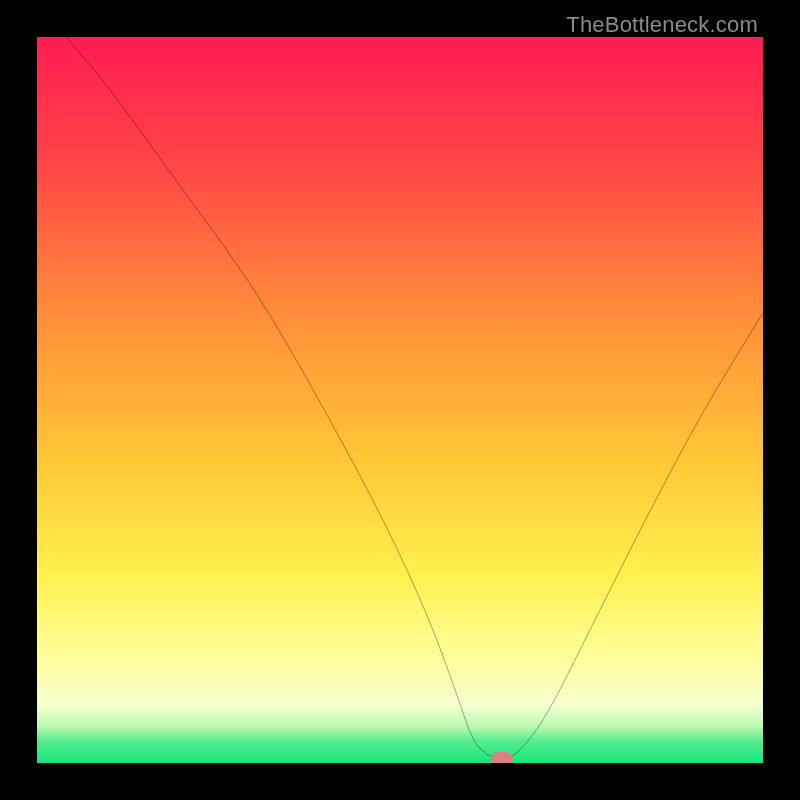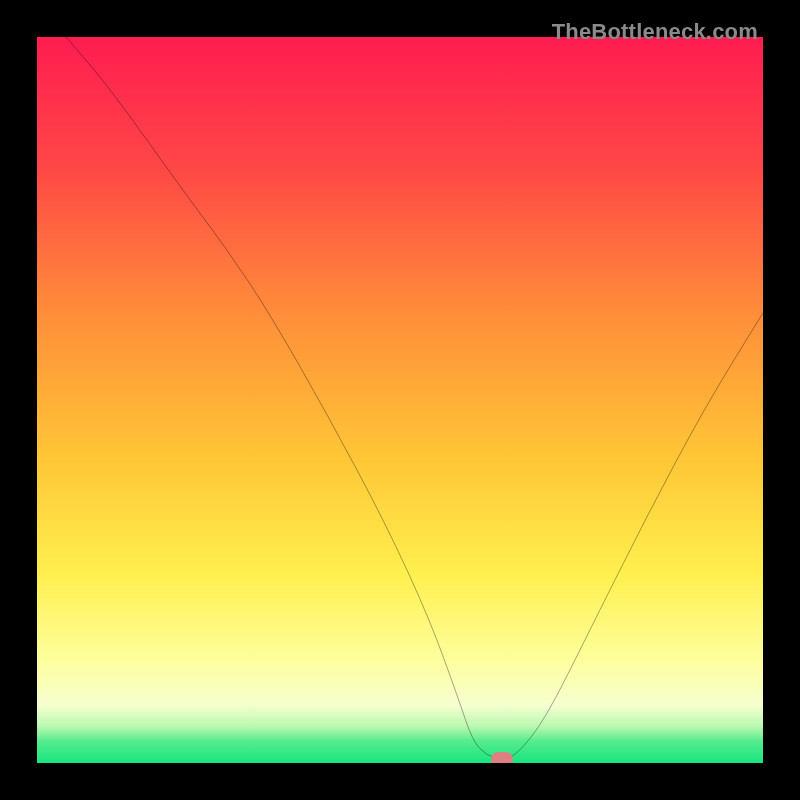--- a/index.html
+++ b/index.html
@@ -1,19 +1,19 @@
 <!DOCTYPE html>
 <html><head>
 <meta charset="utf-8">
 <style>
   html,body{margin:0;padding:0;width:800px;height:800px;background:#000;overflow:hidden;font-family:Arial,Helvetica,sans-serif}
   .frame{position:absolute;inset:0;background:#000}
   .plot{position:absolute;left:37px;top:37px;width:726px;height:726px;overflow:hidden}
   .gradient{position:absolute;inset:0}
-  .watermark{position:absolute;top:19px;right:42px;color:#8a8a8a;font-size:22px;font-weight:700;letter-spacing:0.2px}
+  .watermark{position:absolute;top:12px;right:42px;color:#8a8a8a;font-size:22px;font-weight:400;letter-spacing:0.2px}
   svg.curve{position:absolute;inset:0}
   .marker{position:absolute;width:22px;height:14px;border-radius:7px;background:#de8082;transform:translate(-50%,-50%)}
 </style>
 </head>
 <body>
 
 <div class="frame">
   <div class="plot">
     <svg class="gradient" viewBox="0 0 726 726" preserveAspectRatio="none" width="726" height="726">
       <defs>

